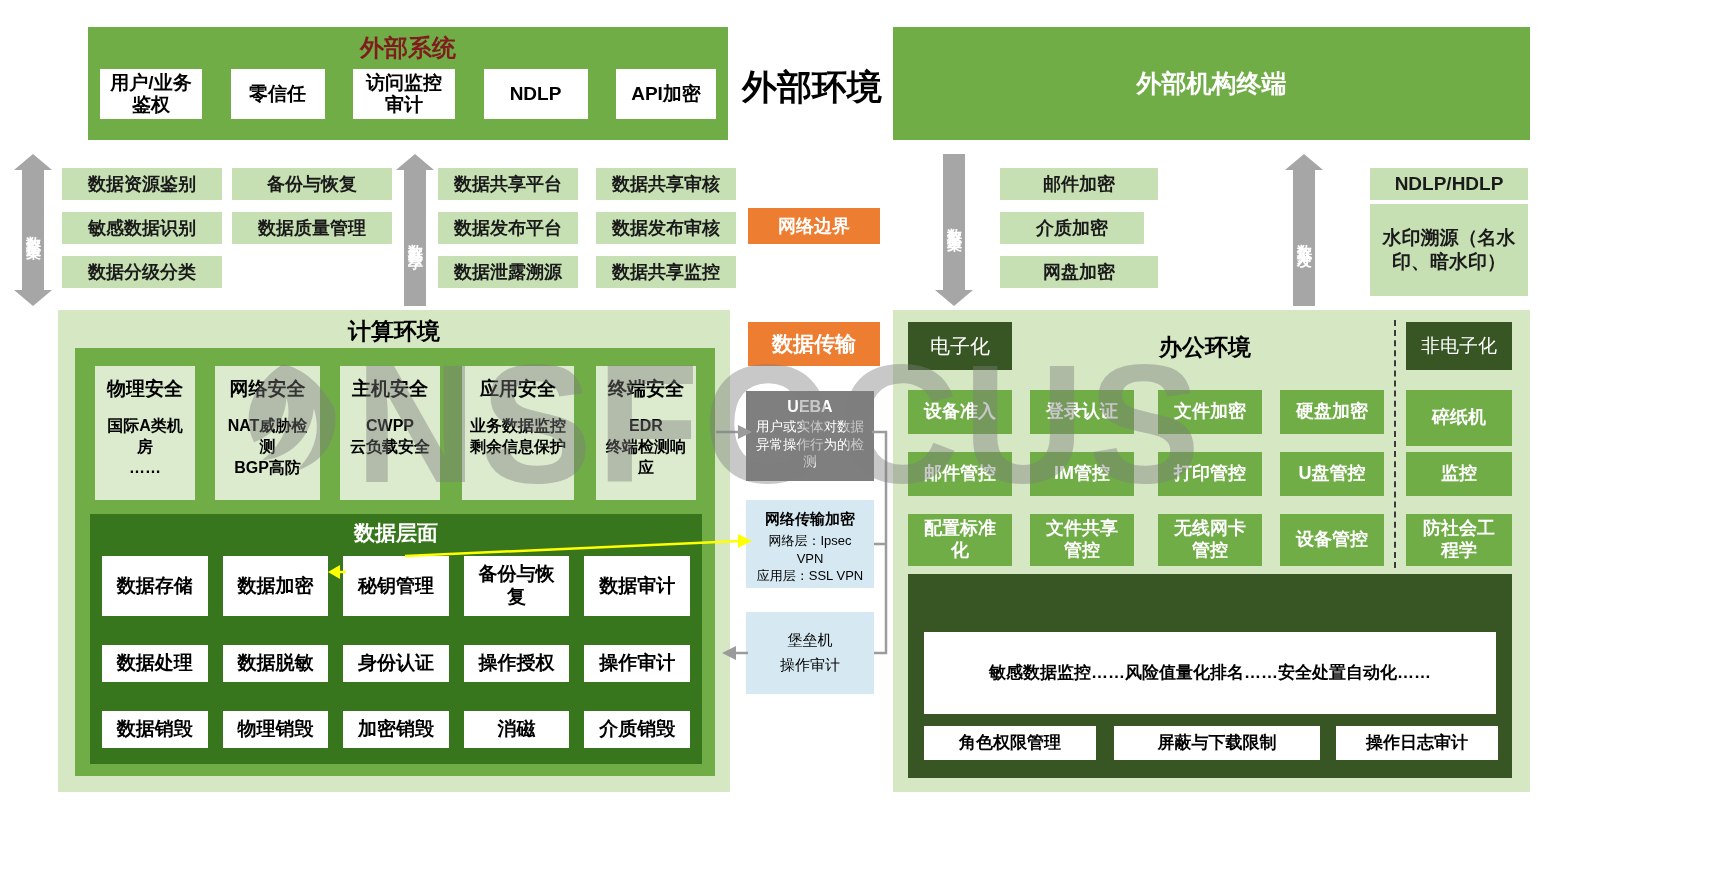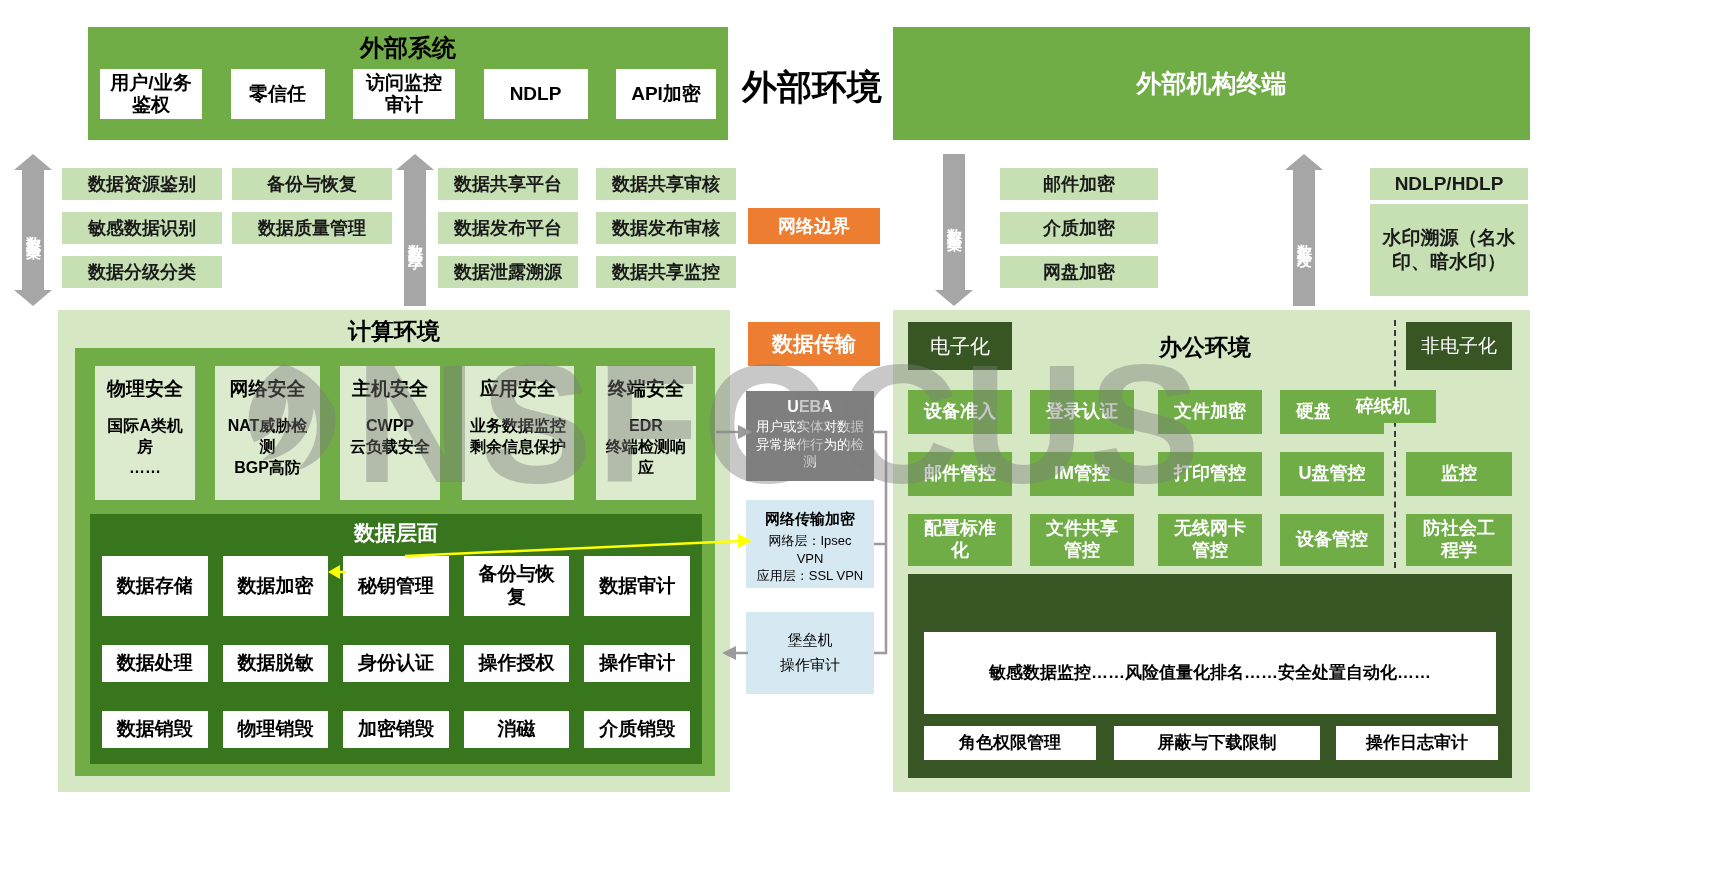--- a/index.html
+++ b/index.html
@@ -29,21 +29,21 @@
   .wm .wmtext{font-size:168px;font-weight:bold;color:#7d7d7d;letter-spacing:4px;line-height:1;white-space:nowrap}
   .dashline{border-left:2px dashed #3a3a3a}
   #overlay{position:absolute;left:0;top:0;z-index:40;pointer-events:none}
 </style>
 </head>
 <body>
 
 <div id="canvas">
 
   <div class="abs panel-green" style="left:88px;top:27px;width:640px;height:113px">
-    <div class="flexc" style="height:42px;color:#000000;font-weight:bold;font-size:24px">外部系统</div>
+    <div class="flexc" style="height:42px;color:#7f1d1d;font-weight:bold;font-size:24px">外部系统</div>
     <div style="display:flex;justify-content:space-between;padding:0 12px">
       <div class="wbox" style="width:102px;height:50px">用户/业务鉴权</div>
       <div class="wbox" style="width:94px;height:50px">零信任</div>
       <div class="wbox" style="width:102px;height:50px">访问监控审计</div>
       <div class="wbox" style="width:104px;height:50px">NDLP</div>
       <div class="wbox" style="width:100px;height:50px">API加密</div>
     </div>
   </div>
 
   <div class="abs flexc b" style="left:732px;top:60px;width:160px;height:54px;font-size:35px">外部环境</div>
@@ -92,21 +92,21 @@
   <div class="abs item" style="left:438px;top:212px;width:140px;height:32px">数据发布平台</div>
   <div class="abs item" style="left:438px;top:256px;width:140px;height:32px">数据泄露溯源</div>
 
   <div class="abs item" style="left:596px;top:168px;width:140px;height:32px">数据共享审核</div>
   <div class="abs item" style="left:596px;top:212px;width:140px;height:32px">数据发布审核</div>
   <div class="abs item" style="left:596px;top:256px;width:140px;height:32px">数据共享监控</div>
 
   <div class="abs orange" style="left:748px;top:208px;width:132px;height:36px;font-size:18px">网络边界</div>
 
   <div class="abs item" style="left:1000px;top:168px;width:158px;height:32px">邮件加密</div>
-  <div class="abs item" style="left:1000px;top:212px;width:158px;height:32px">介质加密</div>
+  <div class="abs item" style="left:1000px;top:212px;width:144px;height:32px">介质加密</div>
   <div class="abs item" style="left:1000px;top:256px;width:158px;height:32px">网盘加密</div>
 
   <div class="abs item" style="left:1370px;top:168px;width:158px;height:32px;font-size:19px">NDLP/HDLP</div>
   <div class="abs item" style="left:1370px;top:204px;width:158px;height:92px;font-size:19px;padding:0 12px">水印溯源（名水印、暗水印）</div>
 
   <div class="abs panel-light" style="left:58px;top:310px;width:672px;height:482px"></div>
   <div class="abs flexc b" style="left:58px;top:316px;width:672px;height:30px;font-size:23px">计算环境</div>
   <div class="abs panel-green" style="left:75px;top:348px;width:640px;height:428px"></div>
 
   <div class="abs colbox" style="left:95px;top:366px;width:100px;height:134px">
@@ -188,21 +188,21 @@
   <div class="abs gbox" style="left:908px;top:452px;width:104px;height:44px">邮件管控</div>
   <div class="abs gbox" style="left:1030px;top:452px;width:104px;height:44px">IM管控</div>
   <div class="abs gbox" style="left:1158px;top:452px;width:104px;height:44px">打印管控</div>
   <div class="abs gbox" style="left:1280px;top:452px;width:104px;height:44px">U盘管控</div>
 
   <div class="abs gbox" style="left:908px;top:514px;width:104px;height:52px">配置标准化</div>
   <div class="abs gbox" style="left:1030px;top:514px;width:104px;height:52px">文件共享管控</div>
   <div class="abs gbox" style="left:1158px;top:514px;width:104px;height:52px">无线网卡管控</div>
   <div class="abs gbox" style="left:1280px;top:514px;width:104px;height:52px">设备管控</div>
 
-  <div class="abs gbox" style="left:1330px;top:390px;width:106px;height:33px">碎纸机</div>
+  <div class="abs gbox" style="left:1406px;top:390px;width:106px;height:56px">碎纸机</div>
   <div class="abs gbox" style="left:1406px;top:452px;width:106px;height:44px">监控</div>
   <div class="abs gbox" style="left:1406px;top:514px;width:106px;height:52px">防社会工程学</div>
 
   <div class="abs" style="left:908px;top:574px;width:604px;height:204px;background:#375623">
     <div class="abs" style="left:16px;top:58px;width:572px;height:82px;background:#fff;display:flex;flex-direction:row;align-items:center;justify-content:center">
       <div class="b" style="font-size:17px;line-height:1.5">敏感数据监控……</div>
       <div class="b" style="font-size:17px;line-height:1.5">风险值量化排名……</div>
       <div class="b" style="font-size:17px;line-height:1.5">安全处置自动化……</div>
     </div>
     <div class="abs wbox" style="left:16px;top:152px;width:172px;height:34px;font-size:17px">角色权限管理</div>

